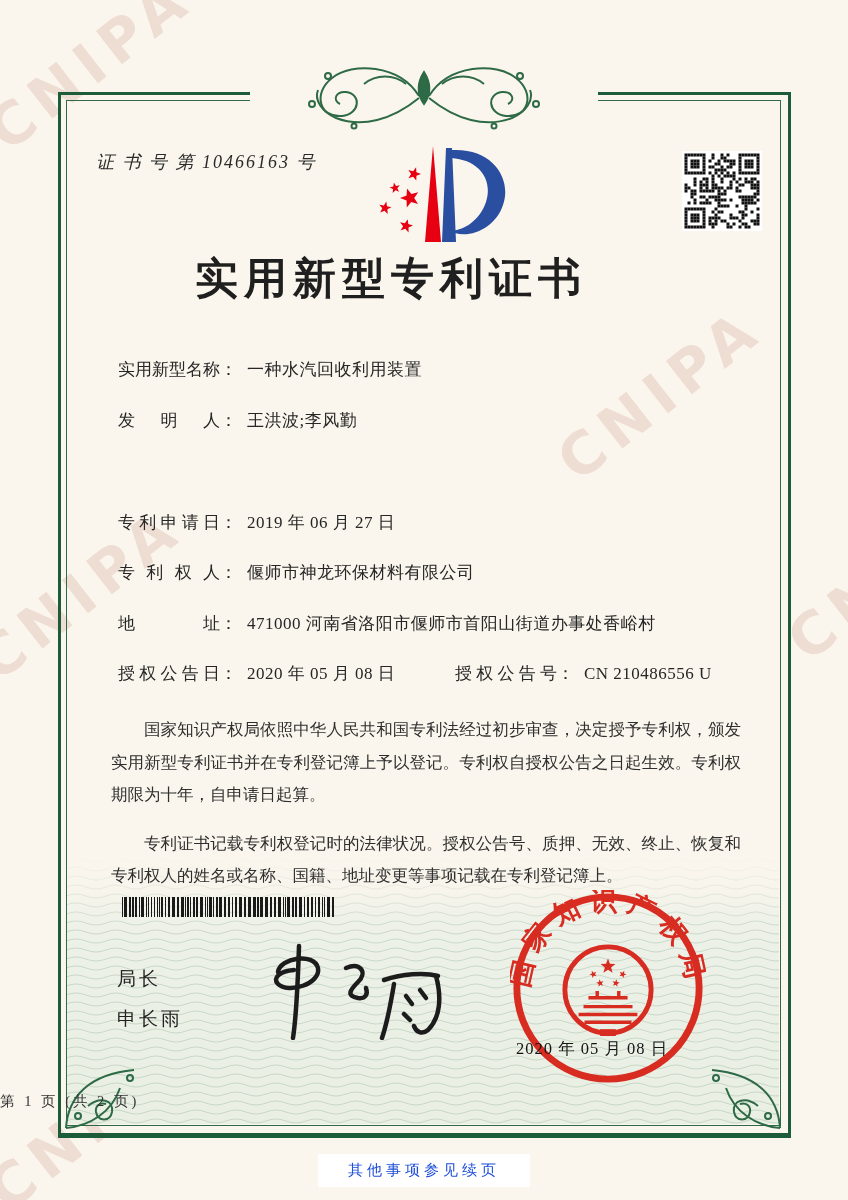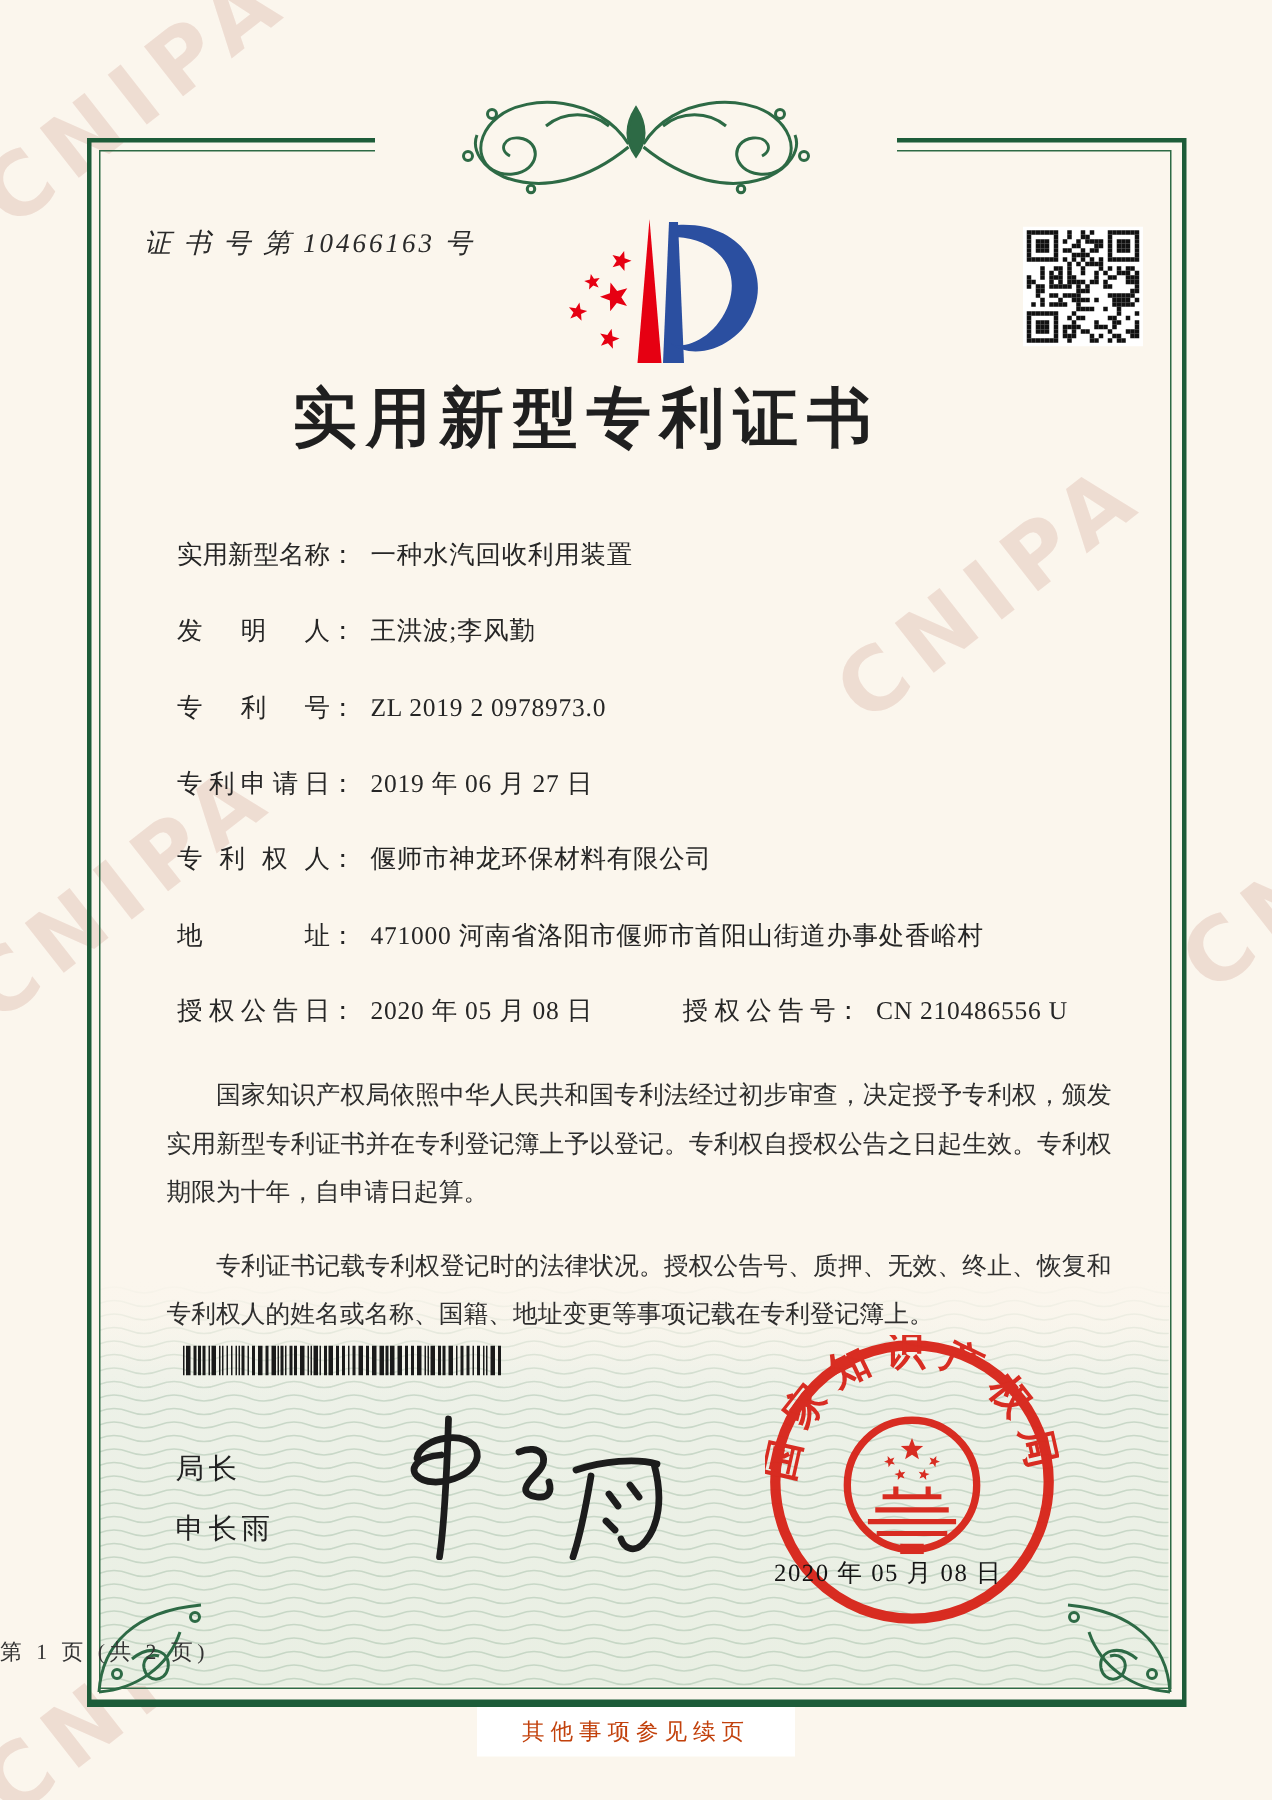--- a/index.html
+++ b/index.html
@@ -51,21 +51,21 @@
   .signature{position:absolute;left:238px;top:940px;z-index:4;}
 
   .seal{position:absolute;left:510px;top:890px;z-index:5;opacity:.96;}
   .seal-date{position:absolute;left:516px;top:1038px;width:190px;font-size:16.5px;color:#141414;
       letter-spacing:1px;z-index:6;white-space:nowrap;}
 
   .page-info{position:absolute;left:0;top:1092px;width:848px;text-align:left;font-size:14.5px;
       letter-spacing:3px;color:#333;z-index:4;}
   .cont-note{position:absolute;left:0;top:1138px;width:848px;text-align:center;z-index:4;}
   .cont-note span{display:inline-block;background:#fff;padding:7px 30px;font-size:15px;
-      letter-spacing:4px;color:#c2410c;}
+      letter-spacing:4px;color:#1d4ed8;margin-top:16px;}
 </style>
 </head>
 <body>
 
 <div class="page">
 
   <span class="wm" style="left:-30px;top:30px;">CNIPA</span>
   <span class="wm" style="left:540px;top:360px;">CNIPA</span>
   <span class="wm" style="left:-40px;top:560px;">CNIPA</span>
   <span class="wm" style="left:770px;top:540px;">CNIPA</span>
@@ -464,23 +464,20 @@
     </svg>
 
   <div class="title">实用新型专利证书</div>
 
   <div class="row" style="top:358px;">
     <span class="lbl">实用新型名称</span><span class="colon">：</span><span class="val">一种水汽回收利用装置</span>
   </div>
   <div class="row" style="top:409px;">
     <span class="lbl">发明人</span><span class="colon">：</span><span class="val">王洪波;李风勤</span>
   </div>
-  <div class="row" style="top:460px;">
-    <span class="lbl">专利号</span><span class="colon">：</span><span class="val">ZL 2019 2 0978973.0</span>
-  </div>
   <div class="row" style="top:511px;">
     <span class="lbl">专利申请日</span><span class="colon">：</span><span class="val">2019 年 06 月 27 日</span>
   </div>
   <div class="row" style="top:561px;">
     <span class="lbl">专利权人</span><span class="colon">：</span><span class="val">偃师市神龙环保材料有限公司</span>
   </div>
   <div class="row" style="top:612px;">
     <span class="lbl">地址</span><span class="colon">：</span><span class="val">471000 河南省洛阳市偃师市首阳山街道办事处香峪村</span>
   </div>
   <div class="row" style="top:662px;height:24px;">

